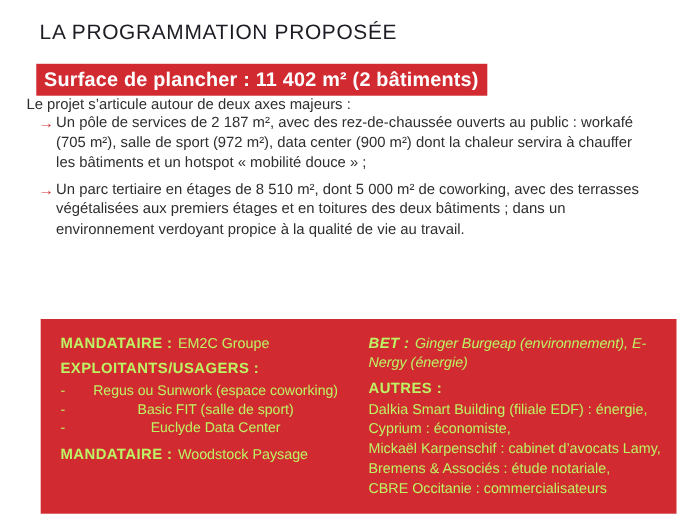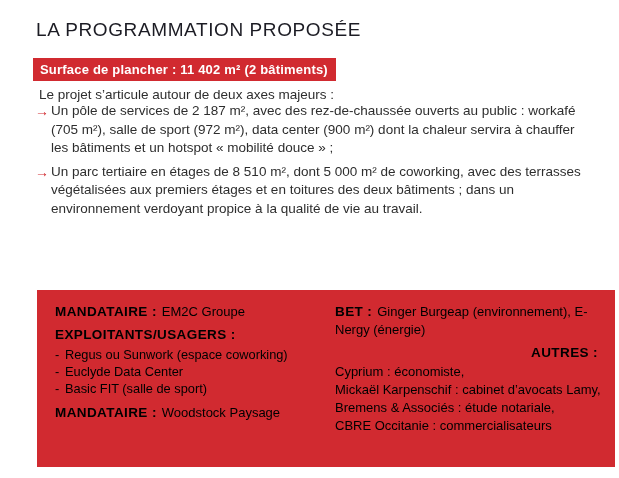--- a/index.html
+++ b/index.html
@@ -15,26 +15,26 @@
     position:absolute;left:36px;
     margin:0;
     font-size:19px;font-weight:500;letter-spacing:.6px;
     color:var(--title_dark);
   }
   #prog-title{top:19px;}
   #team-title{top:249px;}
   .banner{
     position:absolute;left:33px;top:58px;
     background:var(--accent_red);color:#ffffff;
-    font-size:13px;font-weight:700;letter-spacing:.2px;
+    font-size:18px;font-weight:700;letter-spacing:.2px;
     padding:4px 8px 4px 7px;
     white-space:nowrap;
   }
   .intro{
-    position:absolute;left:39px;top:86px;margin:0;
+    position:absolute;left:24px;top:86px;margin:0;
     font-size:13.5px;line-height:18px;color:var(--text_dark);
   }
   .bullets{
     position:absolute;left:35px;top:102px;width:553px;
     margin:0;padding:0;list-style:none;
   }
   .bullet{
     display:flex;align-items:flex-start;
     margin:0 0 5px 0;
     font-size:13.5px;line-height:18.6px;color:var(--text_dark);
@@ -42,39 +42,39 @@
   .arrow{
     color:var(--accent_red);
     flex:0 0 auto;
     margin-right:2px;
     font-size:14px;line-height:18.6px;
   }
   .team-box{
     position:absolute;left:37px;top:290px;
     width:578px;height:177px;
     background:var(--accent_red);
-    color:#000000;
+    color:#bef264;
     box-sizing:border-box;
   }
   .col-left{position:absolute;left:18px;top:13px;width:272px;}
   .col-right{position:absolute;left:298px;top:13px;width:268px;}
   .team-box p{margin:0;font-size:13px;line-height:18px;}
   .lbl{font-weight:700;letter-spacing:.4px;margin-right:5px;font-size:13.5px;}
   .mandataire-line{margin-bottom:5px !important;}
   .exploitants-label{margin-bottom:3px !important;}
-  .team-list{margin:0 0 4px 0;padding:0;list-style:none;}
+  .team-list{margin:0 0 4px 0;padding:0;list-style:none;text-align:center;}
   .team-list li{
     font-size:12.8px;line-height:16.8px;
     padding-left:10px;position:relative;
   }
   .team-list li::before{content:"-";position:absolute;left:0;}
   .architecte-line{margin-top:6px !important;}
   .paysagiste-line{margin-top:7px !important;}
-  .bet-line{margin-bottom:5px !important;}
-  .autres-label{margin-bottom:1px !important;text-align:right;}
+  .bet-line{margin-bottom:5px !important;font-style:italic;}
+  .autres-label{margin-bottom:1px !important;}
   .autres-list{margin:0;padding:0;list-style:none;}
   .autres-list li{font-size:13px;line-height:18px;}
 </style>
 </head>
 <body>
 
 <div class="page">
 
   <h1 class="section-title" id="prog-title">LA PROGRAMMATION PROPOSÉE</h1>
 
@@ -98,36 +98,37 @@
 
     <div class="col-left">
       <p class="mandataire-line">
         <span class="lbl">MANDATAIRE :</span><span>EM2C Groupe</span>
       </p>
       <p class="exploitants-label">
         <span class="lbl">EXPLOITANTS/USAGERS :</span>
       </p>
       <ul class="team-list">
         <li>Regus ou Sunwork (espace coworking)</li>
+        <li>Basic FIT (salle de sport)</li>
         <li>Euclyde Data Center</li>
-        <li>Basic FIT (salle de sport)</li>
       </ul>
       <p class="paysagiste-line">
         <span class="lbl">MANDATAIRE :</span><span>Woodstock Paysage</span>
       </p>
     </div>
 
     <div class="col-right">
       <p class="bet-line">
         <span class="lbl">BET :</span><span>Ginger Burgeap (environnement), E-Nergy (énergie)</span>
       </p>
       <p class="autres-label">
         <span class="lbl">AUTRES :</span>
       </p>
       <ul class="autres-list">
+        <li>Dalkia Smart Building (filiale EDF) : énergie,</li>
         <li>Cyprium : économiste,</li>
         <li>Mickaël Karpenschif : cabinet d’avocats Lamy,</li>
         <li>Bremens &amp; Associés : étude notariale,</li>
         <li>CBRE Occitanie : commercialisateurs</li>
       </ul>
     </div>
 
   </div>
 </div>
 

